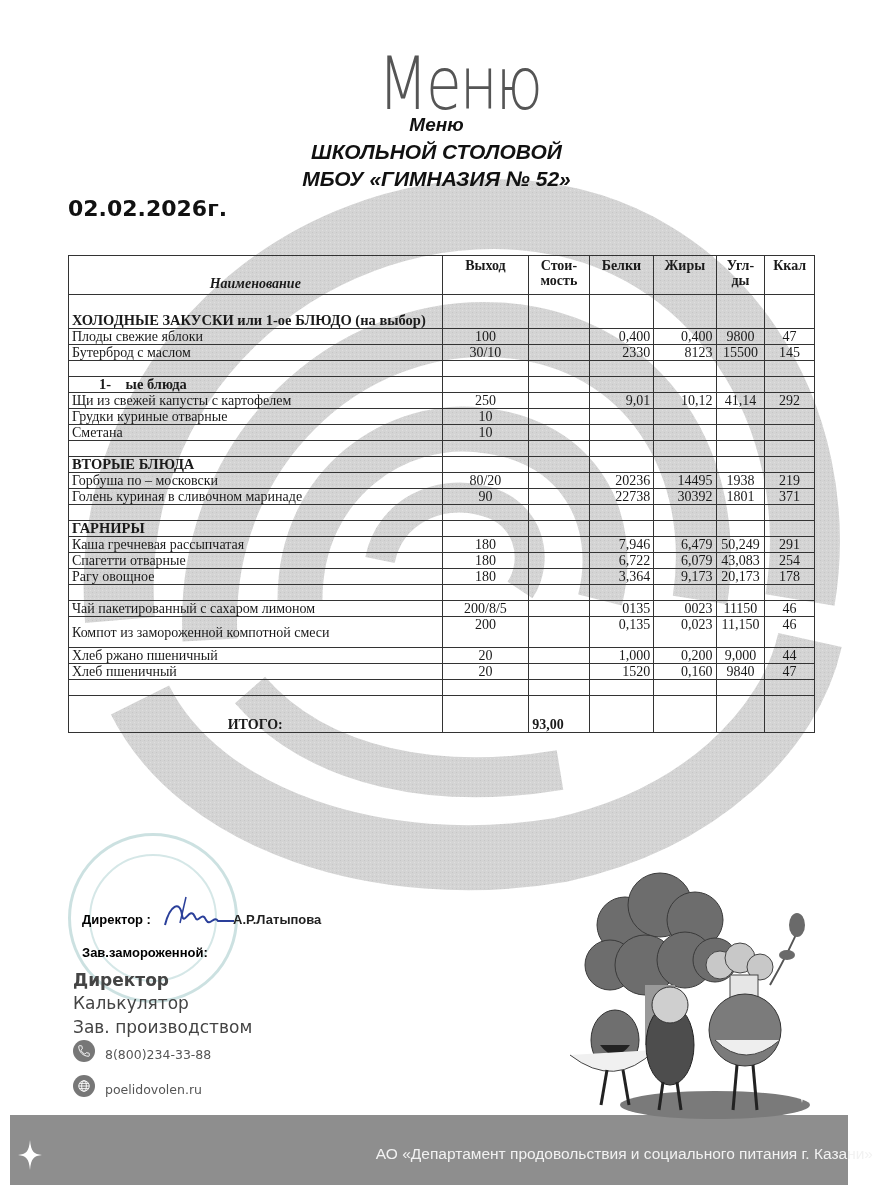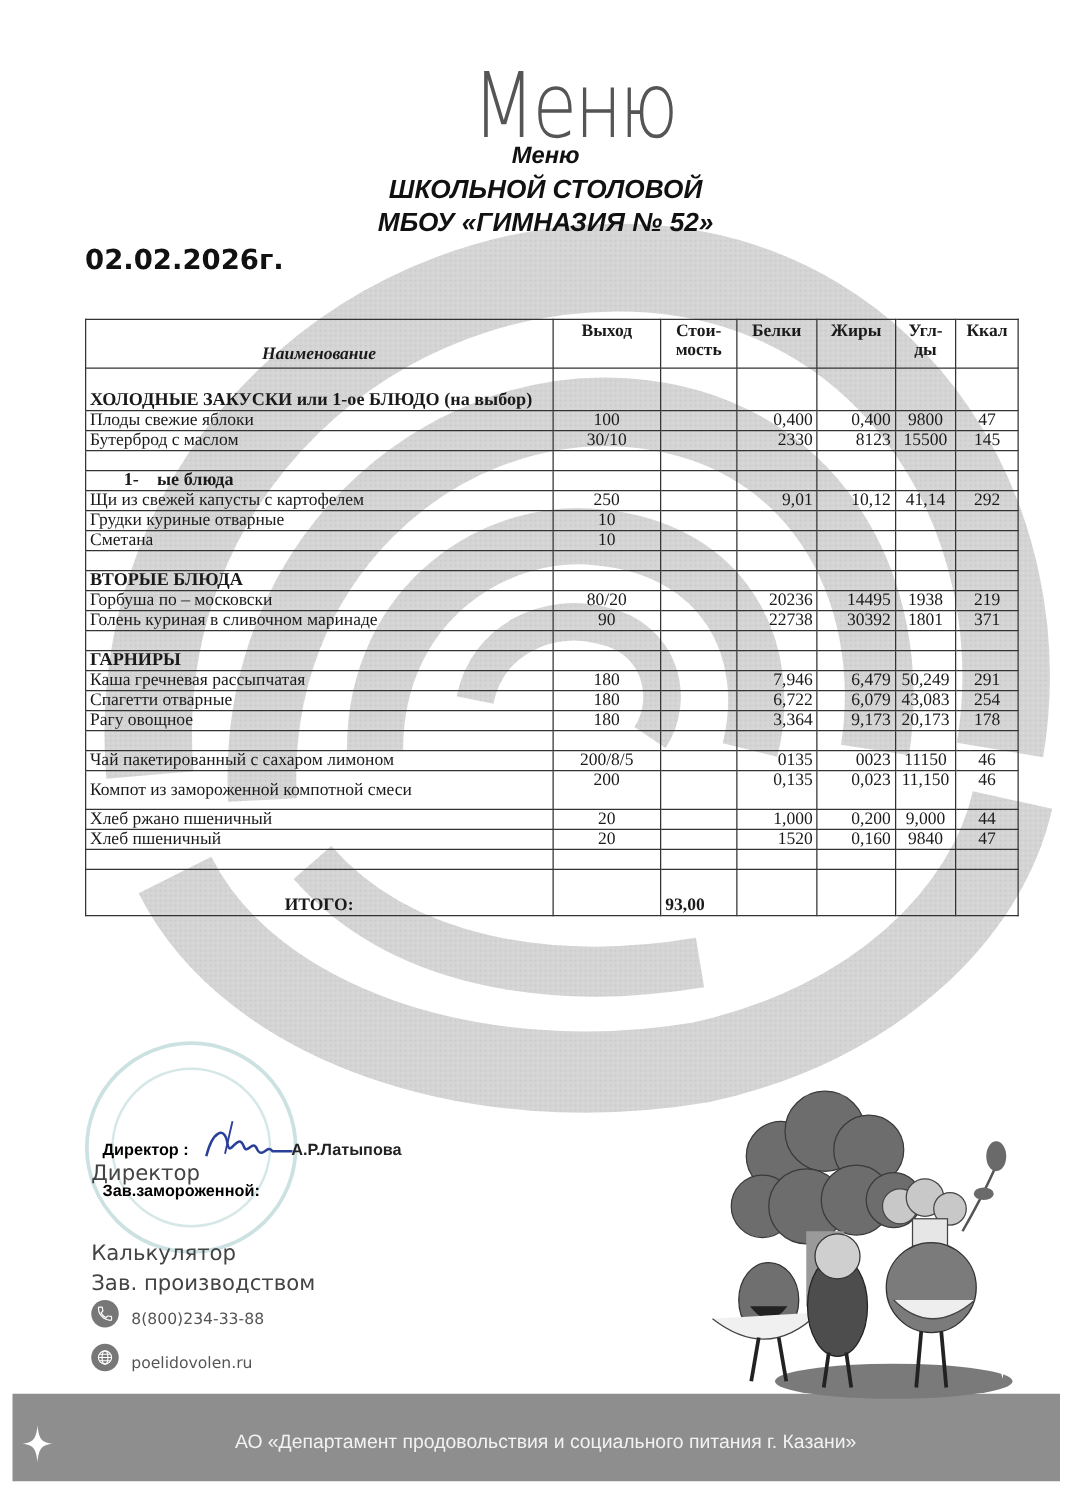--- a/index.html
+++ b/index.html
@@ -64,31 +64,31 @@
     content: ""; position: absolute; left: 18px; top: 18px; right: 18px; bottom: 18px;
     border-radius: 50%; border: 2px solid #c8e0e0;
   }
   .sign-label { font-family: "Liberation Sans", sans-serif; font-weight: bold; font-size: 13px; color: #000000; }
   .director-label { left: 82px; top: 912px; }
   .director-name { left: 233px; top: 912px; font-family: "Liberation Sans", sans-serif; font-weight: bold; font-size: 13px; color: #222;}
   .signature { left: 160px; top: 895px; }
   .prod-label { left: 82px; top: 945px; }
 
   .role { left: 73px; font-family: "DejaVu Sans", sans-serif; font-size: 17px; color: #444; }
-  .r1 { top: 929px; } .r2 { top: 993px; } .r3 { top: 1017px; }
+  .r1 { top: 970px; font-weight: bold; } .r2 { top: 993px; } .r3 { top: 1017px; }
   .contact { left: 73px; font-family: "DejaVu Sans", sans-serif; font-size: 12.5px; color: #555; display: flex; align-items: flex-end; gap: 10px; }
   .ct1 { top: 1040px; } .ct2 { top: 1075px; }
   .ico { width: 22px; height: 22px; border-radius: 50%; background: #777; display: inline-flex; align-items: center; justify-content: center; }
 
   .footer-band {
     position: absolute; left: 10px; top: 1115px; width: 838px; height: 70px; z-index: 1;
     background: #8e8e8e;
   }
   .footer-text {
-    position: absolute; left: 0; width: 873px; top: 1145px; z-index: 3; text-align: center;
+    position: absolute; left: 0; width: 873px; top: 1145px; z-index: 3; text-align: right;
     font-family: "Liberation Sans", sans-serif; font-size: 15.5px; color: #f2f2f2;
   }
   .mascots { position: absolute; left: 565px; top: 870px; z-index: 2; }
   .sparkle { position: absolute; z-index: 3; }
 </style>
 </head>
 <body>
 
 <svg class="bg-swirl" viewBox="0 0 873 1200">
   <defs>

